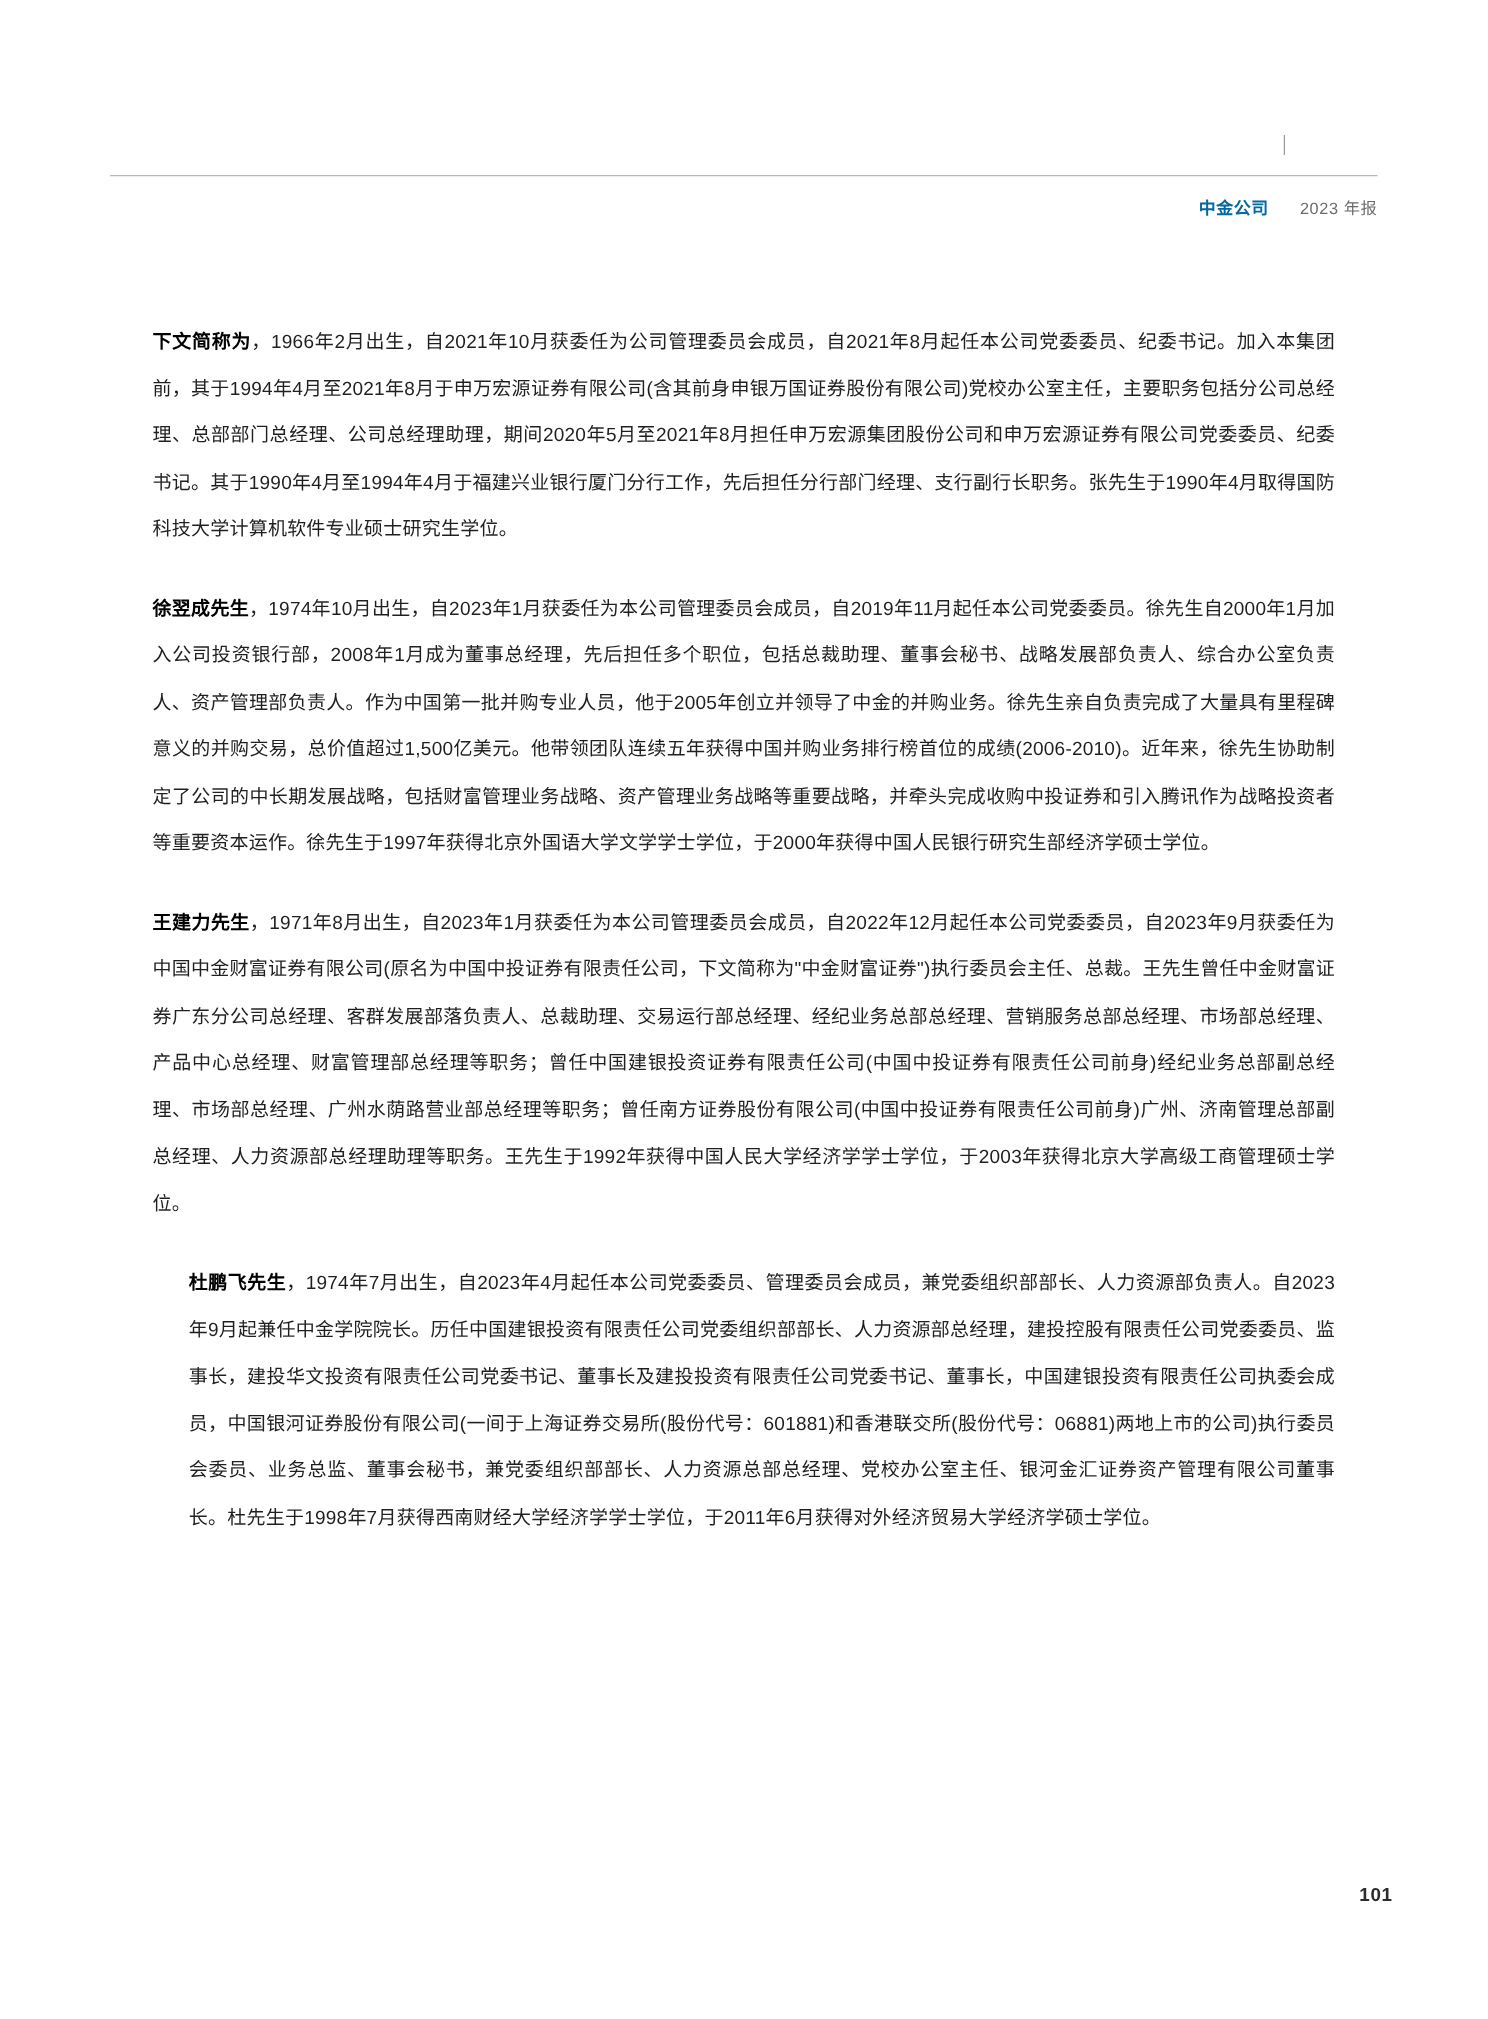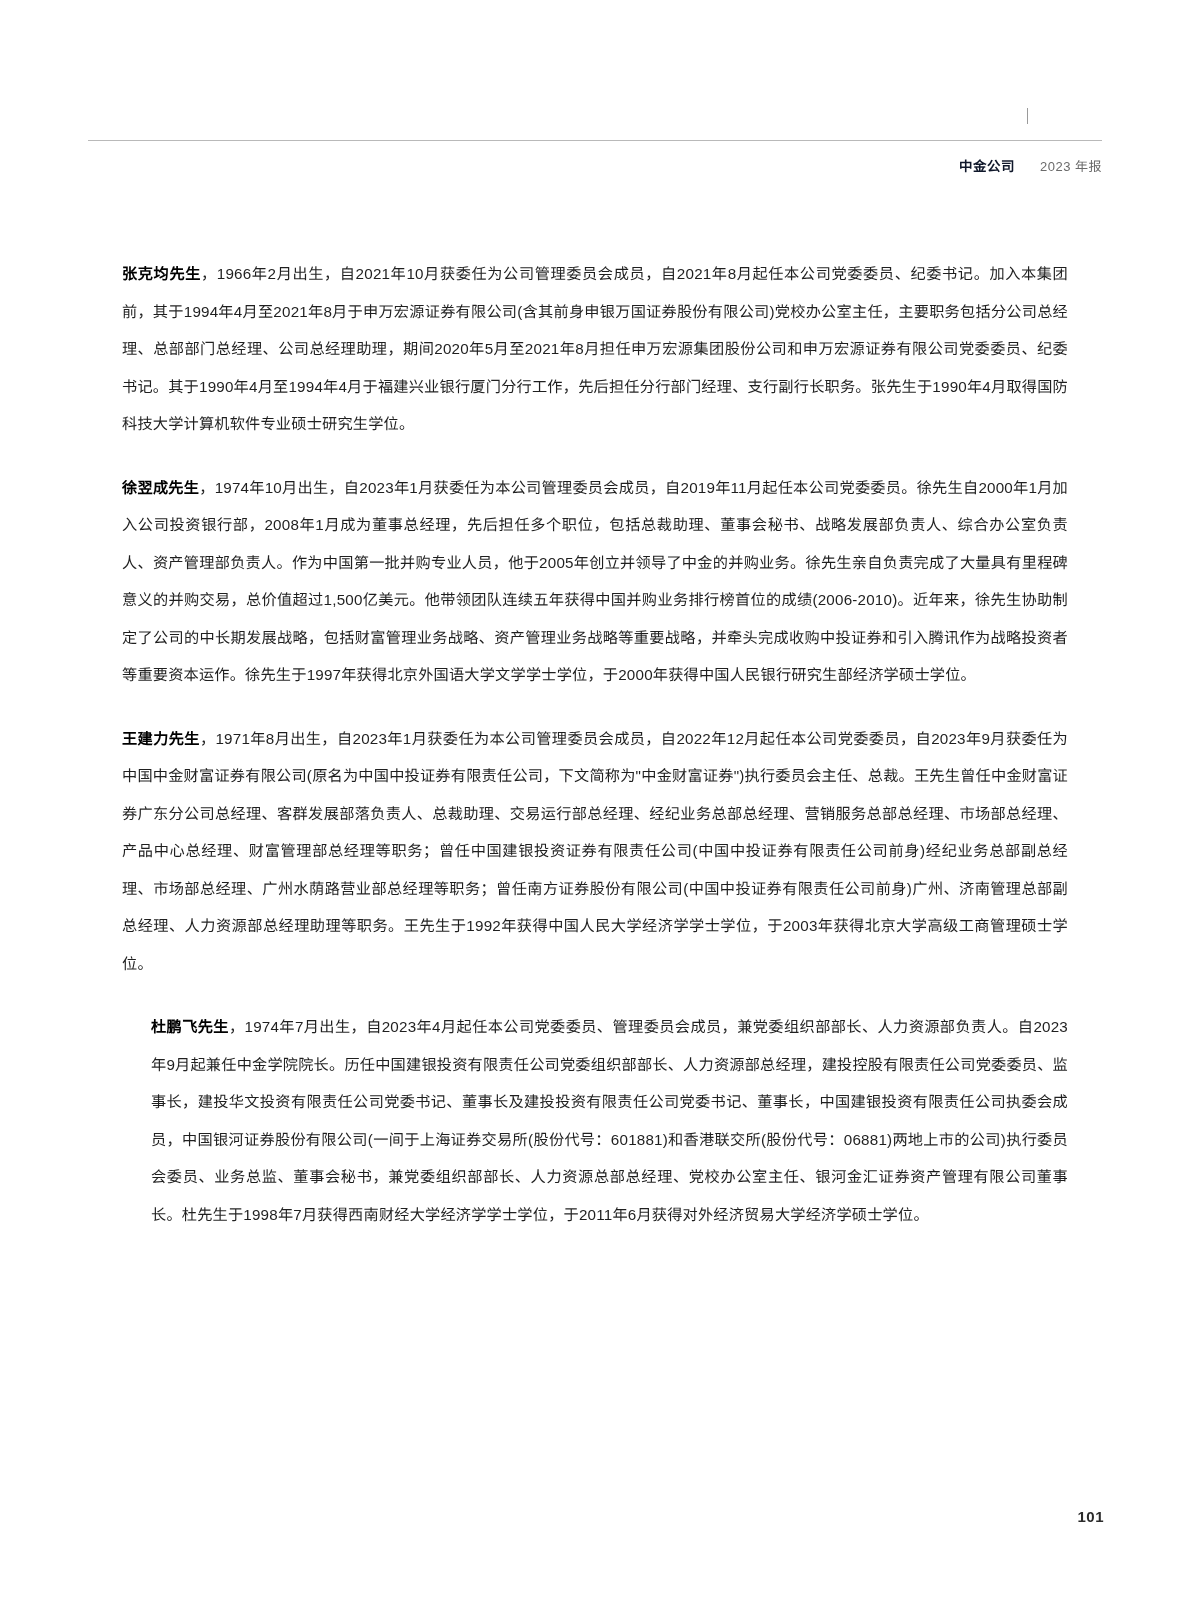--- a/index.html
+++ b/index.html
@@ -28,21 +28,21 @@
     right: 88px;
     display: flex;
     justify-content: flex-end;
     align-items: baseline;
     font-size: 13.5px;
     color: #4a4a4a;
     letter-spacing: 0.5px;
   }
   .header-company {
     font-weight: 700;
-    color: #0f172a;
+    color: #0369a1;
     padding-right: 12px;
     margin-top: 42px;
   }
   .header-divider {
     width: 1px;
     align-self: stretch;
     background: #9a9a9a;
     margin: 0 0 0 0;
     height: 16px;
   }
@@ -78,21 +78,21 @@
   }
   .para:last-child { margin-bottom: 0; margin-left: 29px; }
   .name {
     font-weight: 700;
     color: #000;
   }
   
   .folio {
     position: absolute;
     bottom: 90px;
-    right: 86px;
+    right: 76px;
     font-size: 15px;
     font-weight: 700;
     color: #2b2b2b;
     letter-spacing: 0.5px;
   }
 </style>
 </head>
 <body>
 
 <div class="page">
@@ -100,21 +100,21 @@
   <div class="header">
     <span class="header-company">中金公司</span>
     <span class="header-divider"></span>
     <span class="header-year">2023 年报</span>
   </div>
   <div class="header-rule"></div>
 
   <div class="content">
 
     <p class="para">
-      <span class="name">张克均先生</span><span>，1966年2月出生，自2021年10月获委任为公司管理委员会成员，自2021年8月起任本公司党委委员、纪委书记。加入本集团前，其于1994年4月至2021年8月于申万宏源证券有限公司(含其前身申银万国证券股份有限公司)党校办公室主任，主要职务包括分公司总经理、总部部门总经理、公司总经理助理，期间2020年5月至2021年8月担任申万宏源集团股份公司和申万宏源证券有限公司党委委员、纪委书记。其于1990年4月至1994年4月于福建兴业银行厦门分行工作，先后担任分行部门经理、支行副行长职务。张先生于1990年4月取得国防科技大学计算机软件专业硕士研究生学位。</span>
+      <span class="name">下文简称为</span><span>，1966年2月出生，自2021年10月获委任为公司管理委员会成员，自2021年8月起任本公司党委委员、纪委书记。加入本集团前，其于1994年4月至2021年8月于申万宏源证券有限公司(含其前身申银万国证券股份有限公司)党校办公室主任，主要职务包括分公司总经理、总部部门总经理、公司总经理助理，期间2020年5月至2021年8月担任申万宏源集团股份公司和申万宏源证券有限公司党委委员、纪委书记。其于1990年4月至1994年4月于福建兴业银行厦门分行工作，先后担任分行部门经理、支行副行长职务。张先生于1990年4月取得国防科技大学计算机软件专业硕士研究生学位。</span>
     </p>
 
     <p class="para">
       <span class="name">徐翌成先生</span><span>，1974年10月出生，自2023年1月获委任为本公司管理委员会成员，自2019年11月起任本公司党委委员。徐先生自2000年1月加入公司投资银行部，2008年1月成为董事总经理，先后担任多个职位，包括总裁助理、董事会秘书、战略发展部负责人、综合办公室负责人、资产管理部负责人。作为中国第一批并购专业人员，他于2005年创立并领导了中金的并购业务。徐先生亲自负责完成了大量具有里程碑意义的并购交易，总价值超过1,500亿美元。他带领团队连续五年获得中国并购业务排行榜首位的成绩(2006-2010)。近年来，徐先生协助制定了公司的中长期发展战略，包括财富管理业务战略、资产管理业务战略等重要战略，并牵头完成收购中投证券和引入腾讯作为战略投资者等重要资本运作。徐先生于1997年获得北京外国语大学文学学士学位，于2000年获得中国人民银行研究生部经济学硕士学位。</span>
     </p>
 
     <p class="para">
       <span class="name">王建力先生</span><span>，1971年8月出生，自2023年1月获委任为本公司管理委员会成员，自2022年12月起任本公司党委委员，自2023年9月获委任为中国中金财富证券有限公司(原名为中国中投证券有限责任公司，下文简称为"中金财富证券")执行委员会主任、总裁。王先生曾任中金财富证券广东分公司总经理、客群发展部落负责人、总裁助理、交易运行部总经理、经纪业务总部总经理、营销服务总部总经理、市场部总经理、产品中心总经理、财富管理部总经理等职务；曾任中国建银投资证券有限责任公司(中国中投证券有限责任公司前身)经纪业务总部副总经理、市场部总经理、广州水荫路营业部总经理等职务；曾任南方证券股份有限公司(中国中投证券有限责任公司前身)广州、济南管理总部副总经理、人力资源部总经理助理等职务。王先生于1992年获得中国人民大学经济学学士学位，于2003年获得北京大学高级工商管理硕士学位。</span>
     </p>
 

